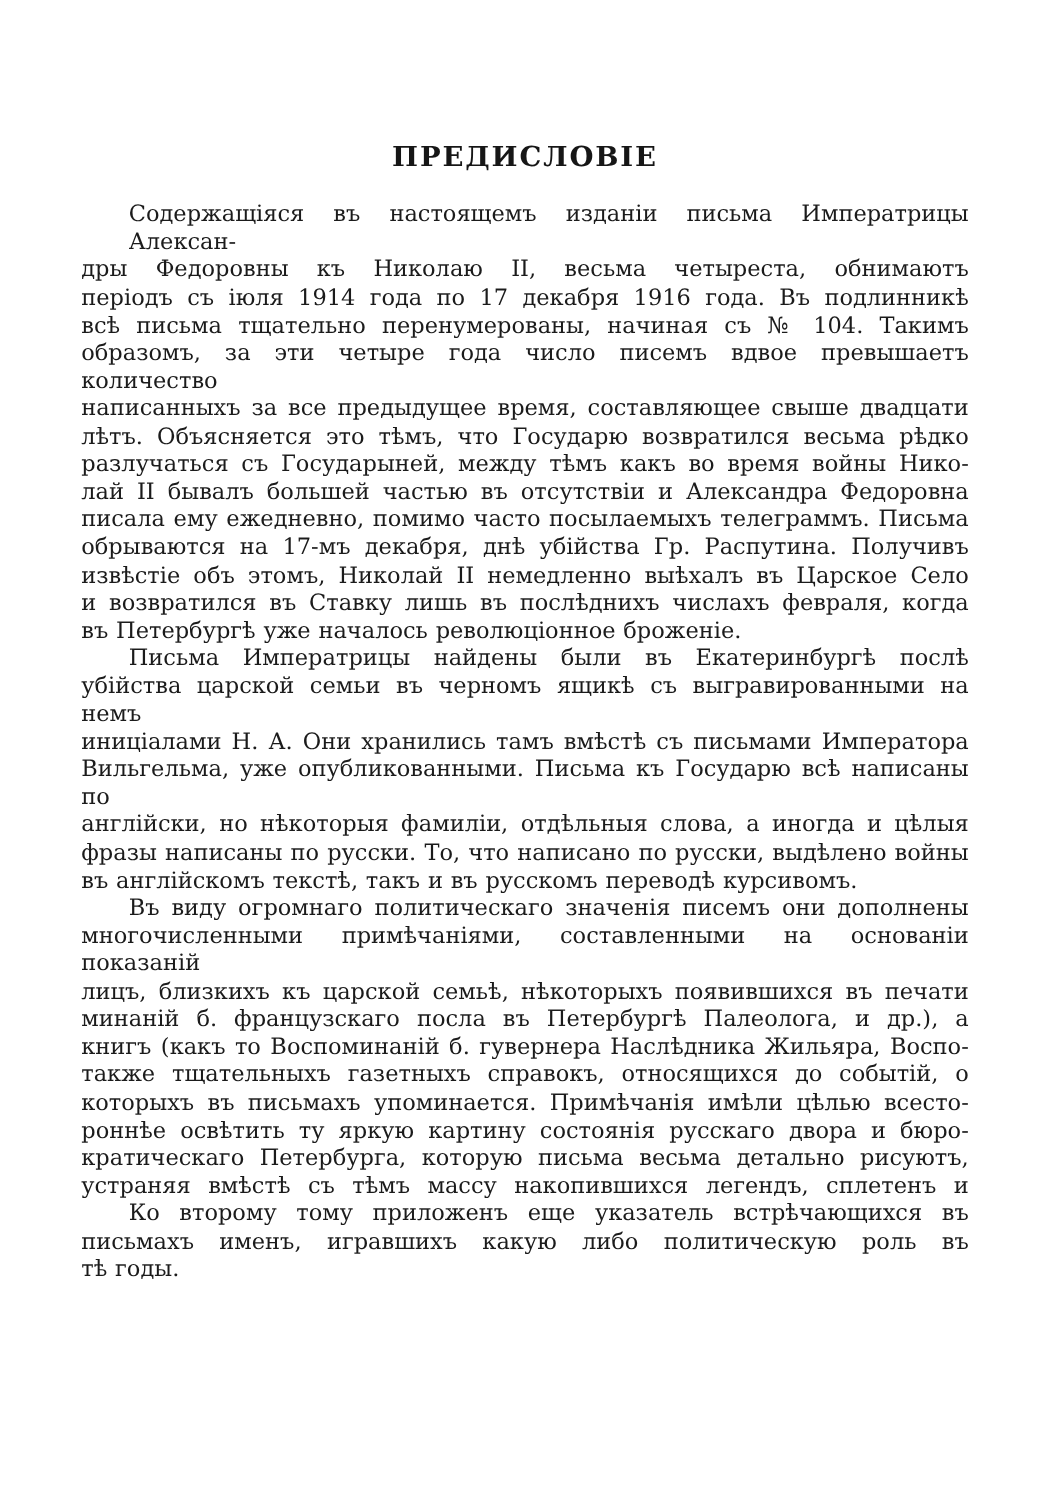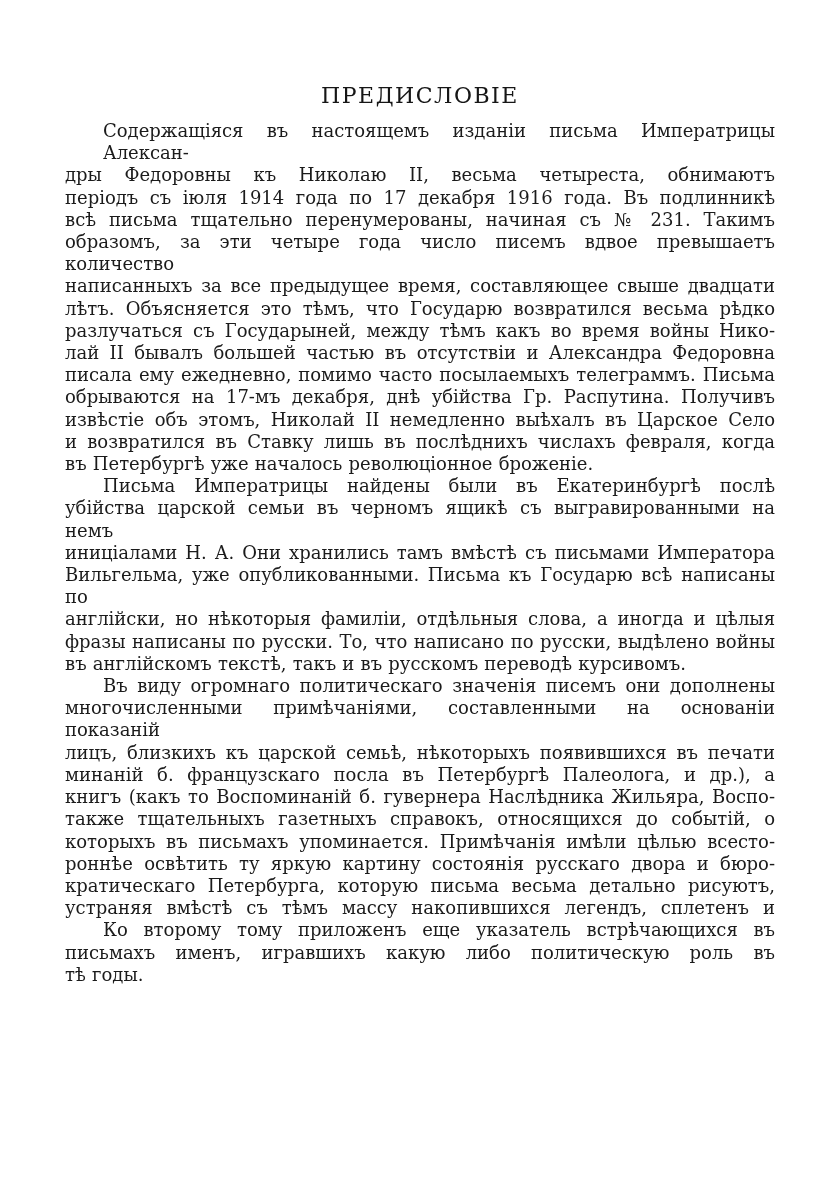--- a/index.html
+++ b/index.html
@@ -11,34 +11,34 @@
     position: relative;
     width: 840px;
     height: 1191px;
     background: #ffffff;
     color: #1b1b1b;
     font-family: "DejaVu Serif", serif;
     overflow: hidden;
   }
   .title {
     margin: 0;
-    padding-top: 84px;
+    padding-top: 114px;
     width: 710px;
     margin-left: 65px;
     text-align: center;
     font-size: 22px;
-    font-weight: normal;
+    font-weight: bold;
     letter-spacing: 1.5px;
     line-height: 24px;
     color: #161616;
   }
   .text-block {
     width: 710px;
     margin-left: 65px;
-    margin-top: 12px;
+    margin-top: 23px;
     font-size: 18px;
     line-height: 22.2px;
   }
   .line {
     text-align: justify;
     text-align-last: justify;
     white-space: normal;
     word-spacing: 0.5px;
   }
   .line.first {
@@ -51,21 +51,21 @@
 </style>
 </head>
 <body>
 
 <div class="page">
   <h1 class="title">ПРЕДИСЛОВІЕ</h1>
   <div class="text-block" id="text-block">
       <div class="line first">Содержащіяся въ настоящемъ изданіи письма Императрицы Алексан-</div>
       <div class="line">дры Федоровны къ Николаю II, весьма четыреста, обнимаютъ</div>
       <div class="line">періодъ съ іюля 1914 года по 17 декабря 1916 года. Въ подлинникѣ</div>
-      <div class="line">всѣ письма тщательно перенумерованы, начиная съ № 231. Такимъ</div>
+      <div class="line">всѣ письма тщательно перенумерованы, начиная съ № 104. Такимъ</div>
       <div class="line">образомъ, за эти четыре года число писемъ вдвое превышаетъ количество</div>
       <div class="line">написанныхъ за все предыдущее время, составляющее свыше двадцати</div>
       <div class="line">лѣтъ. Объясняется это тѣмъ, что Государю возвратился весьма рѣдко</div>
       <div class="line">разлучаться съ Государыней, между тѣмъ какъ во время войны Нико-</div>
       <div class="line">лай II бывалъ большей частью въ отсутствіи и Александра Федоровна</div>
       <div class="line">писала ему ежедневно, помимо часто посылаемыхъ телеграммъ. Письма</div>
       <div class="line">обрываются на 17-мъ декабря, днѣ убійства Гр. Распутина. Получивъ</div>
       <div class="line">извѣстіе объ этомъ, Николай II немедленно выѣхалъ въ Царское Село</div>
       <div class="line">и возвратился въ Ставку лишь въ послѣднихъ числахъ февраля, когда</div>
       <div class="line last">въ Петербургѣ уже началось революціонное броженіе.</div>

